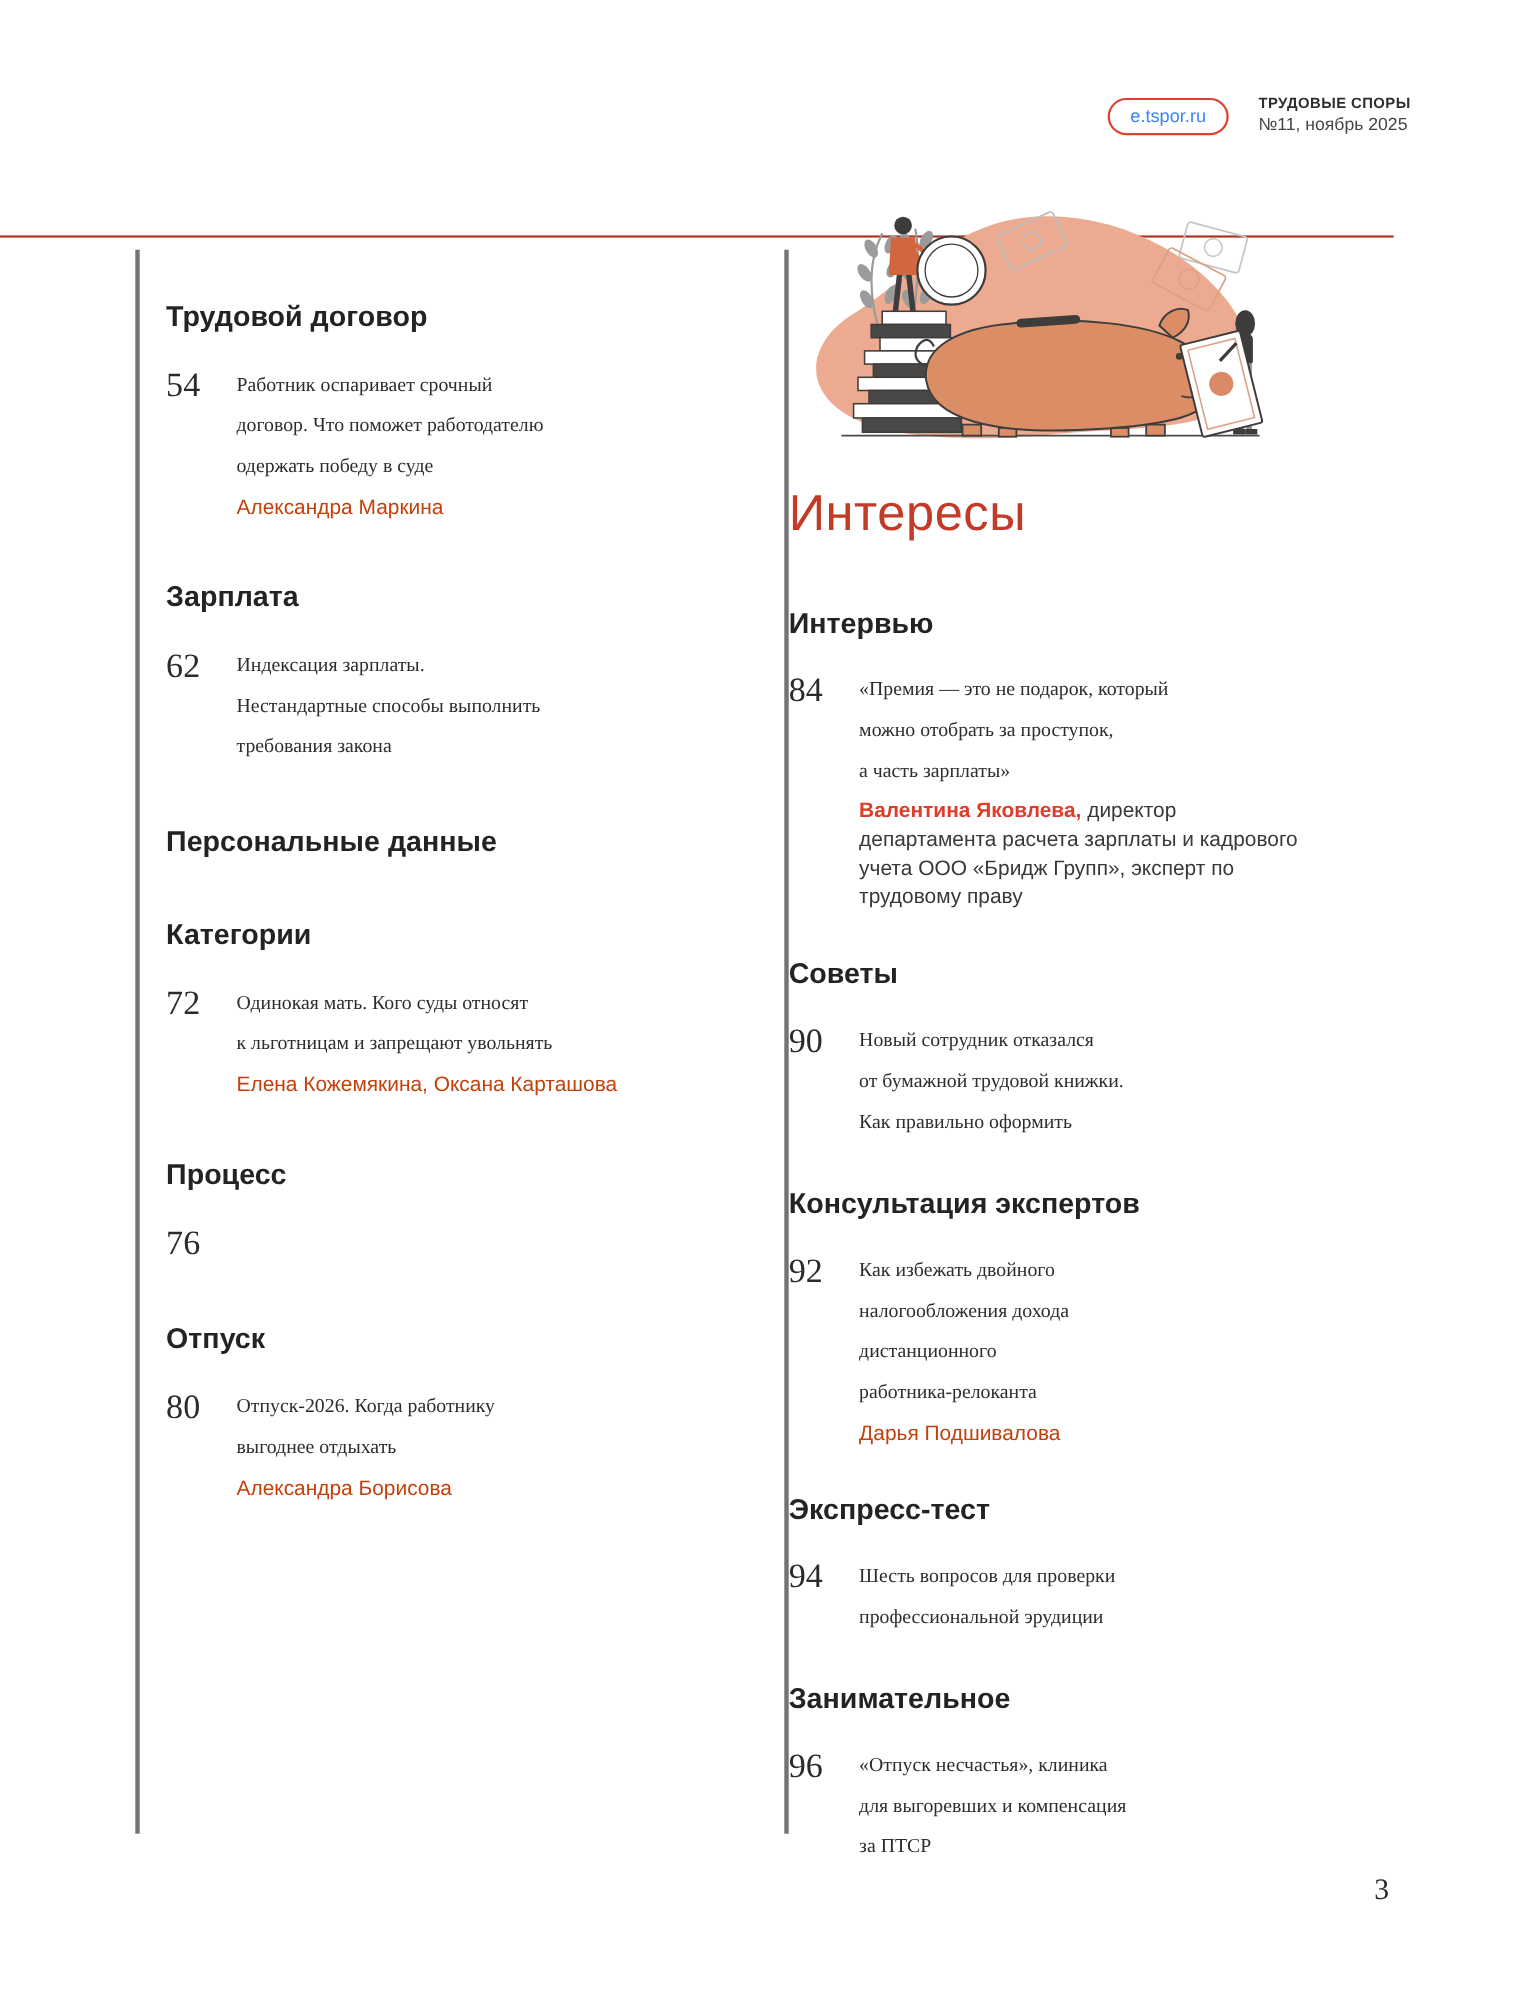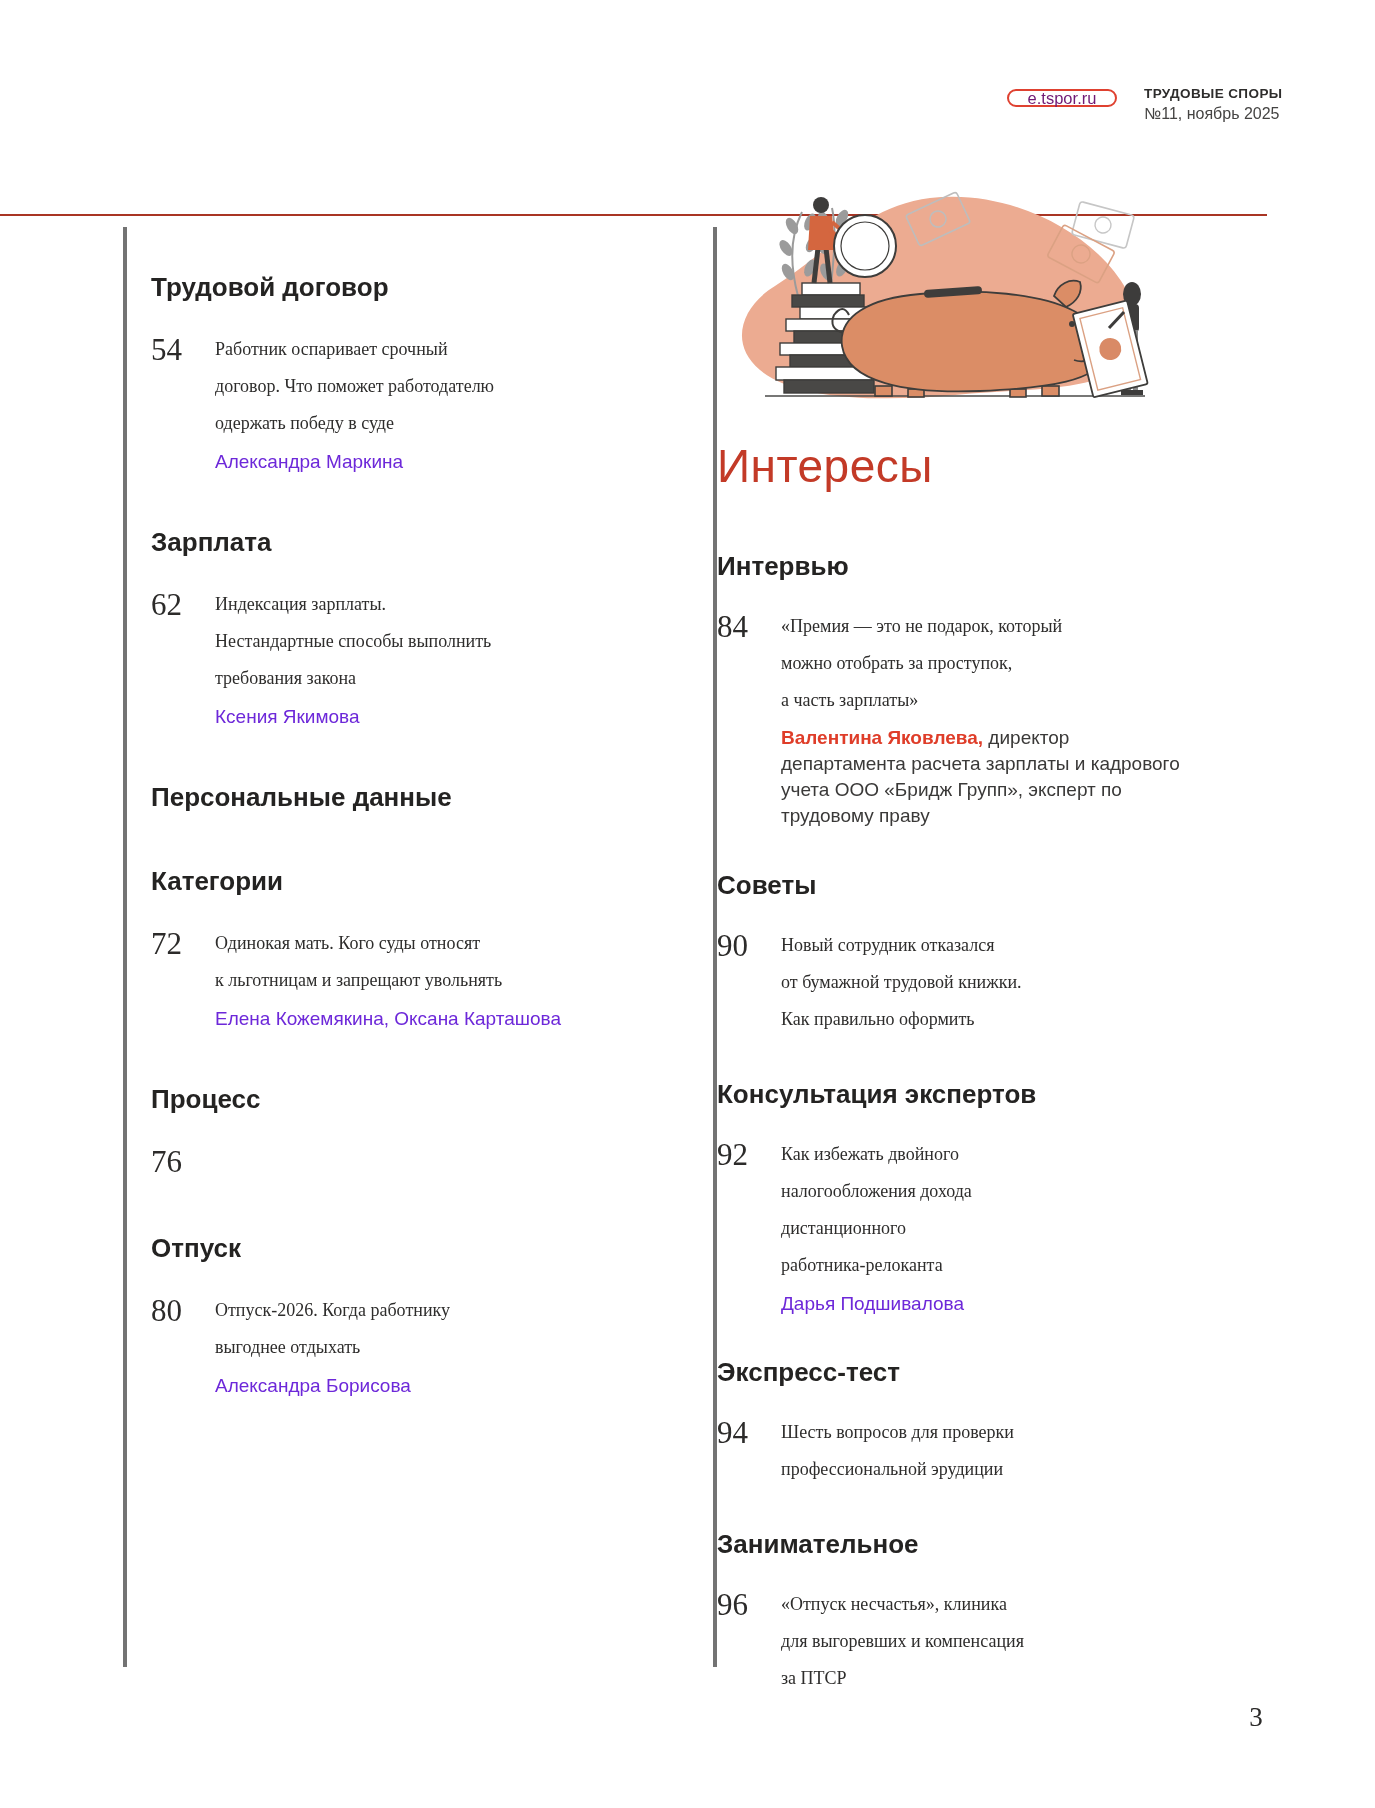--- a/index.html
+++ b/index.html
@@ -3,24 +3,24 @@
 <meta charset="utf-8">
 <style>
   html,body{margin:0;padding:0;}
   body{
     width:1375px;height:1808px;position:relative;background:#ffffff;
     font-family:"Liberation Sans",sans-serif;overflow:hidden;
     -webkit-font-smoothing:antialiased;
   }
   
   .badge{
-    position:absolute;left:1007px;top:89px;width:110px;height:18px;
+    position:absolute;left:1007px;top:89px;width:110px;height:34px;
     border:2px solid #df4130;border-radius:17px;box-sizing:border-box;
     display:flex;align-items:center;justify-content:center;
-    color:#701a75;font-size:16.5px;
+    color:#3b82f6;font-size:16.5px;
   }
   .masthead{position:absolute;left:1144px;top:86px;width:130px;}
   .mag-title{font-weight:700;font-size:13.5px;letter-spacing:.4px;color:#2e2d2c;white-space:nowrap;}
   .issue{font-size:16px;color:#454443;margin-top:4px;white-space:nowrap;}
   
   .hr-rule{position:absolute;left:0;top:214px;width:1267px;height:2px;background:#a93524;z-index:1;}
   
   .col{position:absolute;top:227px;border-left:4px solid #737373;box-sizing:border-box;display:flow-root;z-index:2;}
   .col-left{left:123px;width:548px;height:1440px;padding-left:24px;}
   .col-right{left:713px;width:560px;height:1440px;}
@@ -34,21 +34,21 @@
   .item{display:flex;}
   .pagenum{
     flex:none;width:64px;font-family:"Liberation Serif","DejaVu Serif",serif;
     font-size:31px;line-height:37px;color:#2c2b2a;
   }
   .entry{flex:1;min-width:0;}
   .title{
     font-family:"Liberation Serif","DejaVu Serif",serif;
     font-size:18px;line-height:37px;color:#2e2d2c;margin:0;white-space:pre-line;
   }
-  .authors{font-size:19px;line-height:24px;color:#6d28d9;margin:8px 0 0;}
+  .authors{font-size:19px;line-height:24px;color:#c2410c;margin:8px 0 0;}
   .author-block{font-size:19px;line-height:26px;margin:6px 0 0;max-width:412px;}
   .author-name{color:#df3d29;font-weight:bold;}
   .author-note{color:#3a3938;}
   
   .illus{position:absolute;left:680px;top:188px;width:500px;height:215px;z-index:3;}
   
   .folio{
     position:absolute;left:1238px;top:1702px;width:36px;text-align:center;
     font-family:"Liberation Serif","DejaVu Serif",serif;font-size:27px;color:#2b2a29;
   }
@@ -173,21 +173,20 @@
     </div>
   </div>
 
   <h2 class="sec">Зарплата</h2>
   <div class="item">
     <div class="pagenum">62</div>
     <div class="entry">
       <p class="title">Индексация зарплаты.
 Нестандартные способы выполнить
 требования закона</p>
-      <p class="authors">Ксения Якимова</p>
     </div>
   </div>
 
   <h2 class="sec">Персональные данные</h2>
 
   <h2 class="sec">Категории</h2>
   <div class="item">
     <div class="pagenum">72</div>
     <div class="entry">
       <p class="title">Одинокая мать. Кого суды относят

